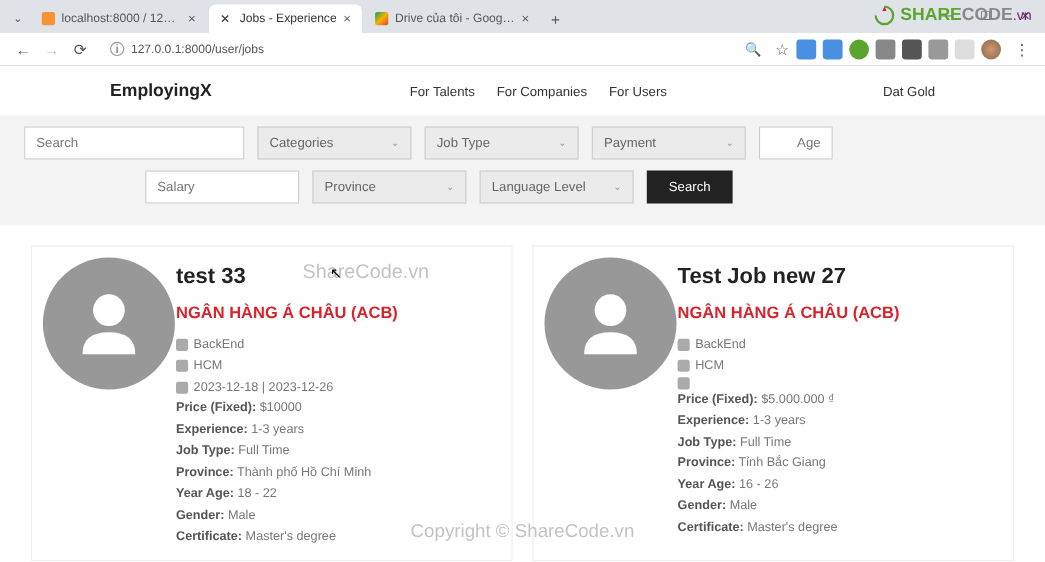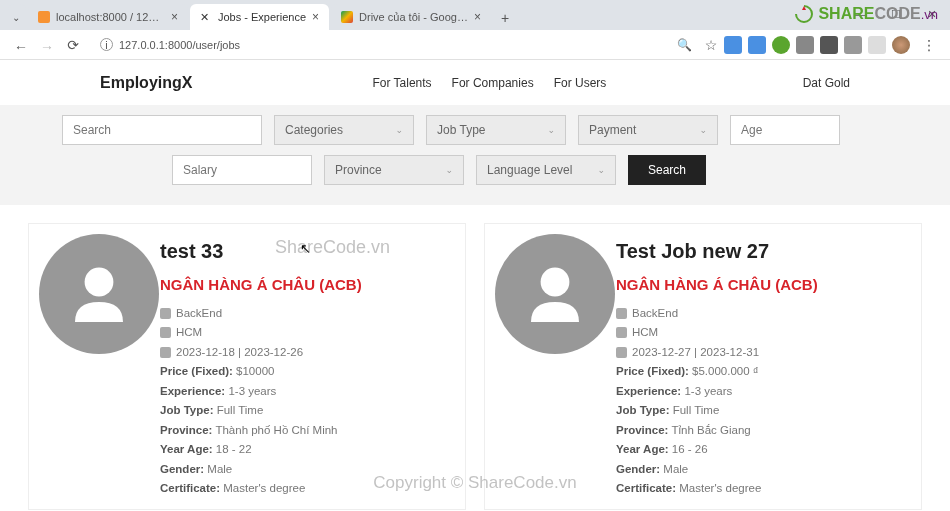--- a/index.html
+++ b/index.html
@@ -21,21 +21,21 @@
 .ext-icons { display: flex; gap: 6px; align-items: center; }
 .ext-icons .ei { width: 18px; height: 18px; border-radius: 3px; }
 
 
 .page-nav { height: 45px; background: #fff; display: flex; align-items: center; padding: 0 100px; }
 .logo { font-size: 16px; font-weight: bold; color: #222; }
 .nav-links { display: flex; gap: 20px; margin-left: 180px; font-size: 12px; color: #333; }
 .user-name { margin-left: auto; font-size: 12px; color: #333; }
 
 
-.filters { background: #f3f3f3; padding: 10px 62px; }
+.filters { background: #f3f3f3; padding: 10px 22px; }
 .filter-row { display: flex; gap: 12px; margin-bottom: 10px; align-items: center; }
 .filter-row.second { padding-left: 110px; }
 .finput { height: 30px; border: 1px solid #ccc; background: #fff; padding: 0 10px; font-size: 12px; color: #666; display: flex; align-items: center; }
 .fselect { height: 30px; border: 1px solid #ccc; background: #ebebeb; padding: 0 10px; font-size: 12px; color: #666; display: flex; align-items: center; justify-content: space-between; }
 .fselect .chev { font-size: 9px; color: #999; }
 .search-btn { height: 30px; background: #222; color: #fff; border: none; padding: 0 20px; font-size: 12px; }
 
 
 .jobs-container { display: flex; gap: 18px; padding: 18px 28px; background: #fff; }
 .job-card { flex: 1; display: flex; gap: 1px; border: 1px solid #eee; padding: 10px; background: #fff; }
@@ -130,21 +130,21 @@
         <span class="chev">⌄</span>
       </div>
     <div class="fselect" style="width:140px;">
         <span>Job Type</span>
         <span class="chev">⌄</span>
       </div>
     <div class="fselect" style="width:140px;">
         <span>Payment</span>
         <span class="chev">⌄</span>
       </div>
-    <input class="finput" style="width: 110px;" placeholder="Age">
+    <input class="finput" style="width: 67px; text-align: right;" placeholder="Age">
   </div>
   <div class="filter-row second">
     <input class="finput" style="width: 140px;" placeholder="Salary">
     <div class="fselect" style="width:140px;">
         <span>Province</span>
         <span class="chev">⌄</span>
       </div>
     <div class="fselect" style="width:140px;">
         <span>Language Level</span>
         <span class="chev">⌄</span>
@@ -198,21 +198,20 @@
       <div class="meta-line">
           <span class="micon"></span>
           <span>BackEnd</span>
         </div>
       <div class="meta-line">
           <span class="micon"></span>
           <span>HCM</span>
         </div>
       <div class="meta-line">
           <span class="micon"></span>
-          <span>2023-12-27 | 2023-12-31</span>
         </div>
       <div class="detail-line"><b>Price (Fixed):</b> <span>$5.000.000 ₫</span></div>
       <div class="detail-line"><b>Experience:</b> <span>1-3 years</span></div>
       <div class="detail-line"><b>Job Type:</b> <span>Full Time</span></div>
       <div class="detail-line"><b>Province:</b> <span>Tỉnh Bắc Giang</span></div>
       <div class="detail-line"><b>Year Age:</b> <span>16 - 26</span></div>
       <div class="detail-line"><b>Gender:</b> <span>Male</span></div>
       <div class="detail-line"><b>Certificate:</b> <span>Master's degree</span></div>
     </div>
   </div>

